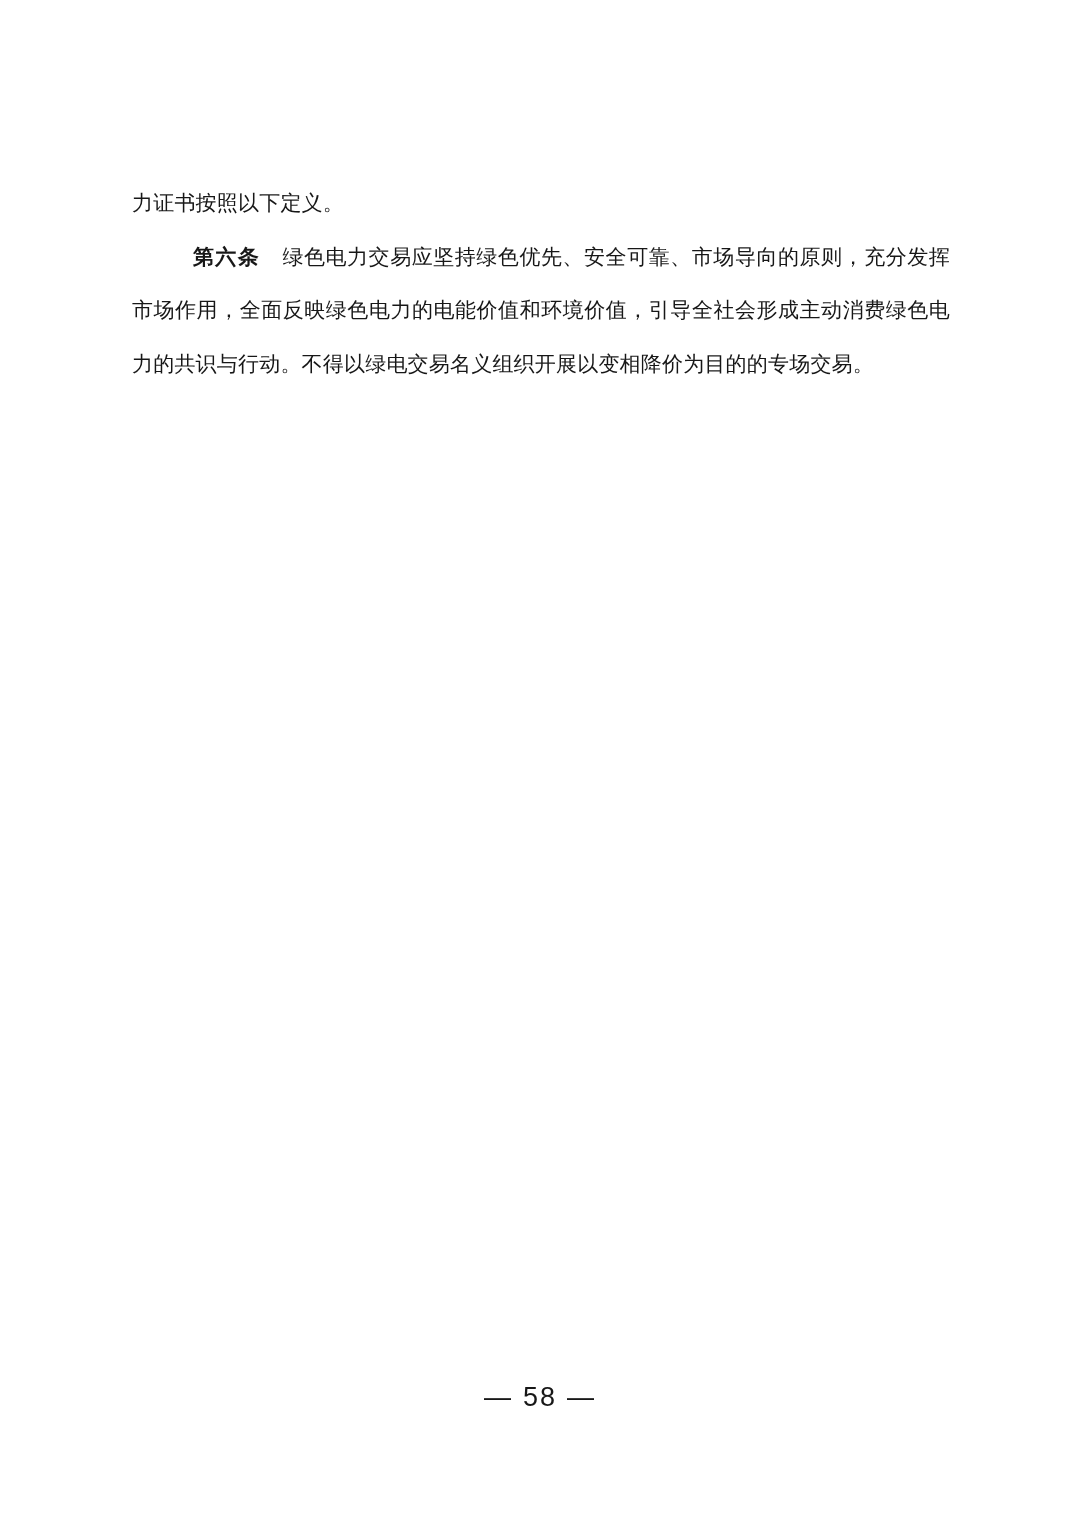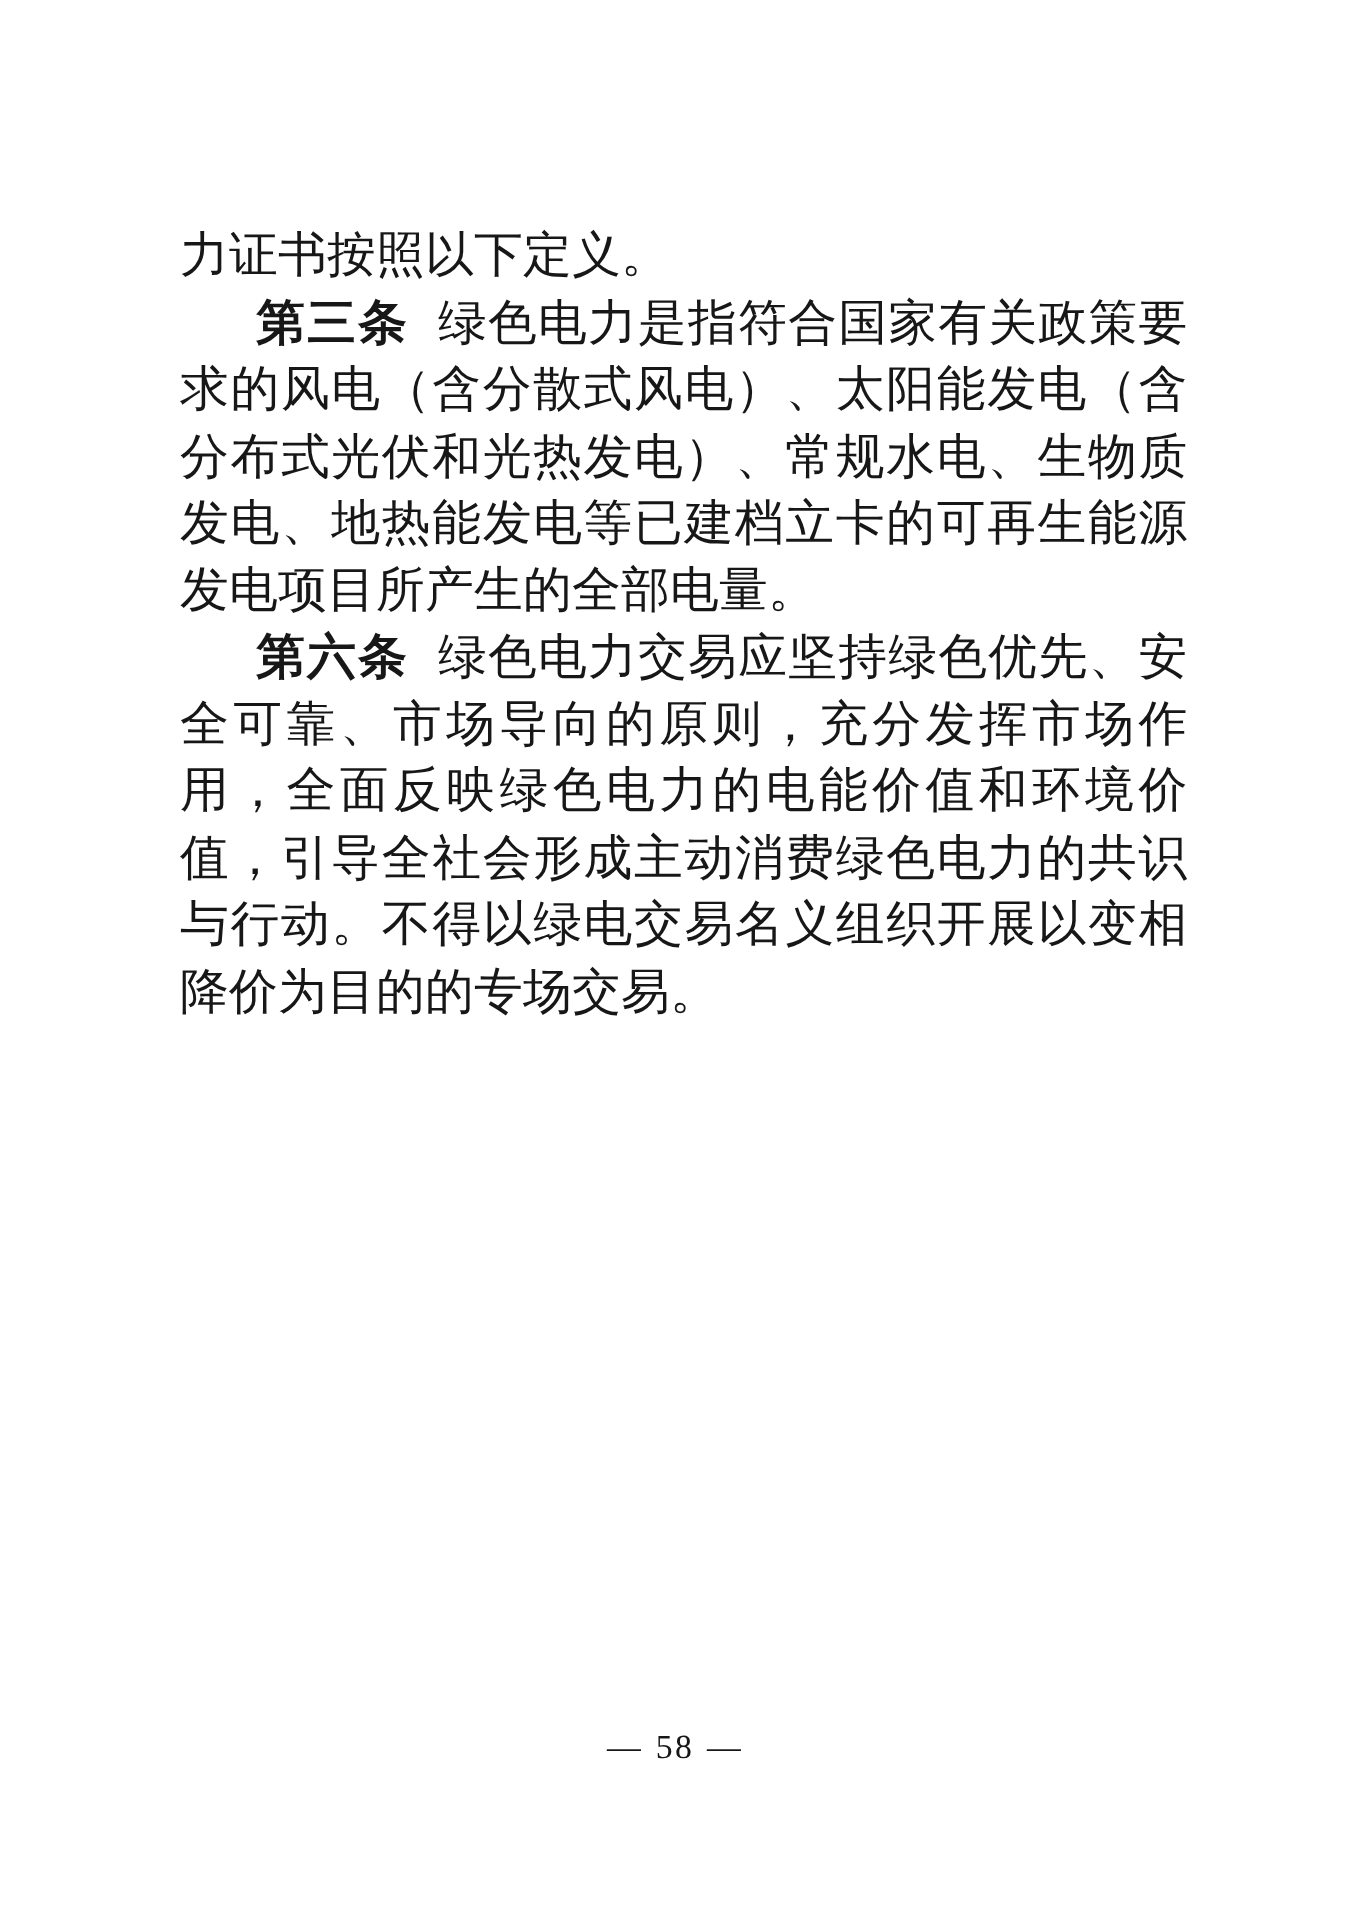--- a/index.html
+++ b/index.html
@@ -18,68 +18,66 @@
     box-sizing: border-box;
     overflow: hidden;
   }
   .content {
     position: absolute;
     left: 132px;
     top: 178px;
     width: 818px;
   }
   .para {
-    font-size: 39px;
+    font-size: 21px;
     line-height: 53.5px;
     text-align: justify;
     text-justify: inter-ideograph;
-    margin: 0 0 0 12px;
+    margin: 0 0 0 0;
     letter-spacing: 0.2px;
+    font-family: Liberation Mono, monospace;
   }
   .para.indent {
     text-indent: 61px;
   }
   .art-label {
     font-weight: bold;
     letter-spacing: 1px;
   }
   .art-gap {
     display: inline-block;
     width: 22px;
   }
   .footer {
     position: absolute;
     left: 0;
     top: 1382px;
     width: 1080px;
     text-align: center;
     font-size: 27px;
-    font-family: Liberation Serif, serif;
+    font-family: Liberation Sans, sans-serif;
     color: #171717;
     letter-spacing: 2px;
   }
   .footer .dash {
     display: inline-block;
     padding: 0 10px;
   }
 </style>
 </head>
 <body>
 
 <div class="page">
 
   <div class="content">
 
     <p class="para">
       <span>力证书按照以下定义。</span>
     </p>
 
-    <p class="para indent">
-      <span class="art-label">第三条</span><span class="art-gap"></span><span>绿色电力是指符合国家有关政策要求的风电（含分散式风电）、太阳能发电（含分布式光伏和光热发电）、常规水电、生物质发电、地热能发电等已建档立卡的可再生能源发电项目所产生的全部电量。</span>
-    </p>
 
 
 
     <p class="para indent">
       <span class="art-label">第六条</span><span class="art-gap"></span><span>绿色电力交易应坚持绿色优先、安全可靠、市场导向的原则，充分发挥市场作用，全面反映绿色电力的电能价值和环境价值，引导全社会形成主动消费绿色电力的共识与行动。不得以绿电交易名义组织开展以变相降价为目的的专场交易。</span>
     </p>
 
 
 
   </div>

